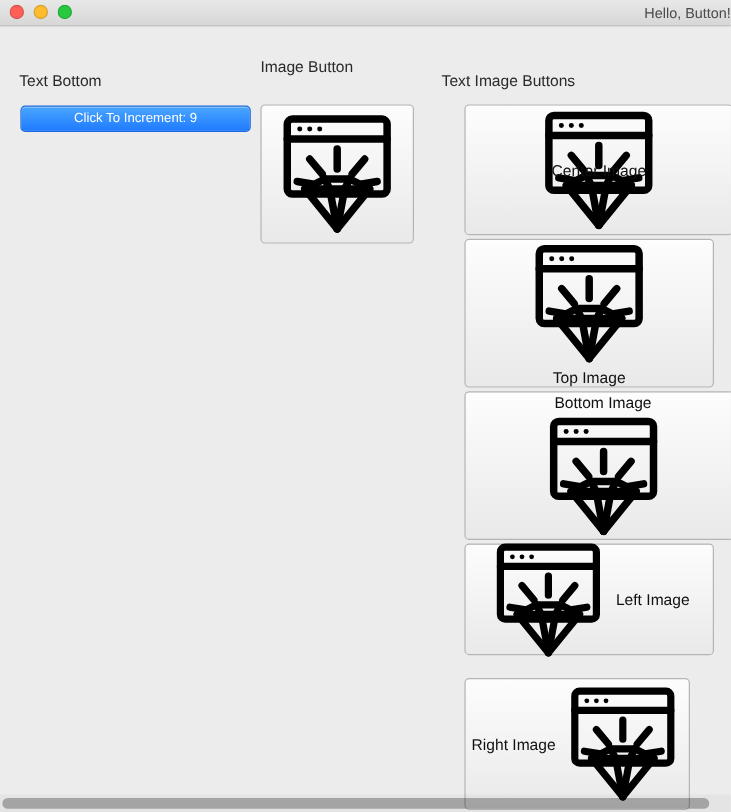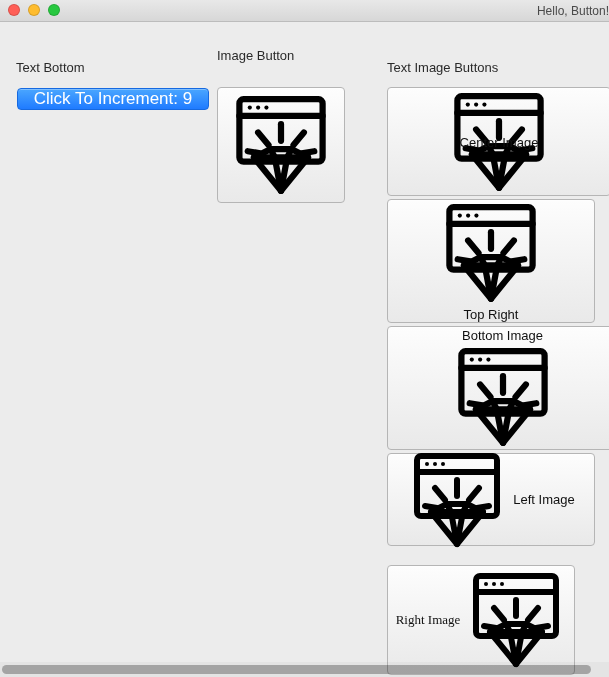--- a/index.html
+++ b/index.html
@@ -35,32 +35,32 @@
     height: calc(677px - 22px);
   }
 
   .heading {
     position:absolute;
     font-size:13px;
     color:#2a2a2a;
   }
   .h1{ left:16px; top:38px; }
   .h2{ left:217px; top:26px; }
-  .h3{ left:387px; top:38px; }
+  .h3{ left:368px; top:38px; }
 
   .click-btn{
     position:absolute;
     left:17px; top:66px;
     width:192px; height:22px;
     border-radius:4px;
     background: linear-gradient(#4aa6ff,#1f7bff);
     border:1px solid #1669e0;
     box-shadow: inset 0 1px 0 rgba(255,255,255,0.3);
     color:#fff;
-    font-size:17px;
+    font-size:11px;
     text-align:center;
     line-height:20px;
     cursor:pointer;
   }
 
   .panel {
     position:absolute;
     background: linear-gradient(#fdfdfd,#e9e9e9);
     border:1px solid #b5b5b5;
     border-radius:4px;
@@ -82,21 +82,21 @@
   .panel.bottom-img .label{ margin-bottom:2px; }
   .panel.left-img .label{ margin-left:6px; }
   .panel.right-img .label{ margin-right:6px; }
 
   
   .img-btn { left:217px; top:65px; width:128px; height:116px; }
   .ti1{ left:387px; top:65px;  width:224px; height:109px;justify-content:center; }
   .ti2{ left:387px; top:177px; width:208px; height:124px; }
   .ti3{ left:387px; top:304px; width:231px; height:124px;justify-content:flex-end; }
   .ti4{ left:387px; top:431px; width:208px; height:93px; }
-  .ti5{ left:387px; top:543px; width:188px; height:110px;font-family:Liberation Serif, serif; }
+  .ti5{ left:387px; top:543px; width:188px; height:110px; }
 
   .icon { display:block; }
 
   
   .scroll-h{
     position:absolute;
     left:0; bottom:0;
     width:100%; height:15px;
     background: rgba(0,0,0,0.03);
   }
@@ -169,21 +169,21 @@
     <svg class="icon" width="104" height="104">
         <use href="#gem"></use>
       </svg>
     <span class="label">Center Image</span>
   </div>
 
   <div class="panel ti2 top-img">
     <svg class="icon" width="104" height="104">
         <use href="#gem"></use>
       </svg>
-    <span class="label">Top Right</span>
+    <span class="label">Top Image</span>
   </div>
 
   <div class="panel ti3 bottom-img">
     <span class="label">Bottom Image</span>
     <svg class="icon" width="104" height="104">
         <use href="#gem"></use>
       </svg>
   </div>
 
   <div class="panel ti4 left-img">

